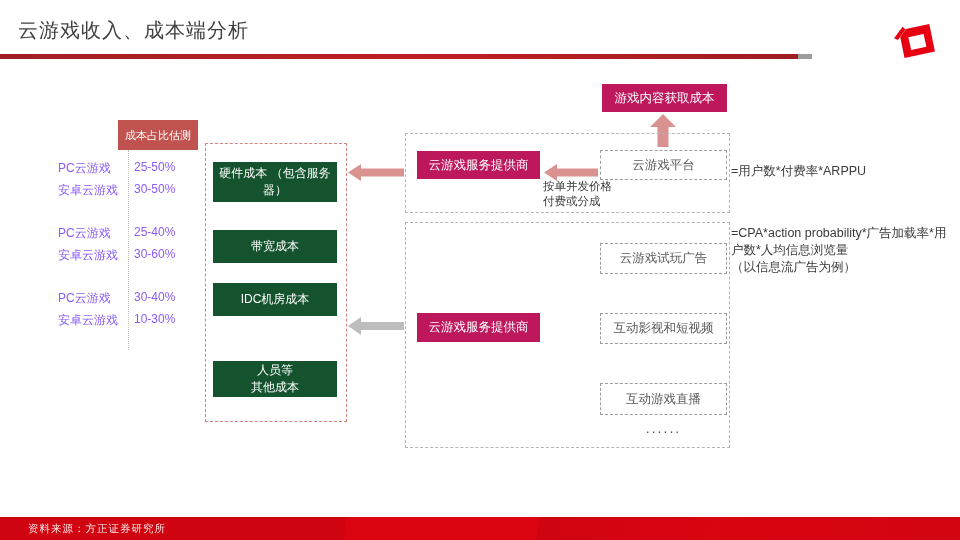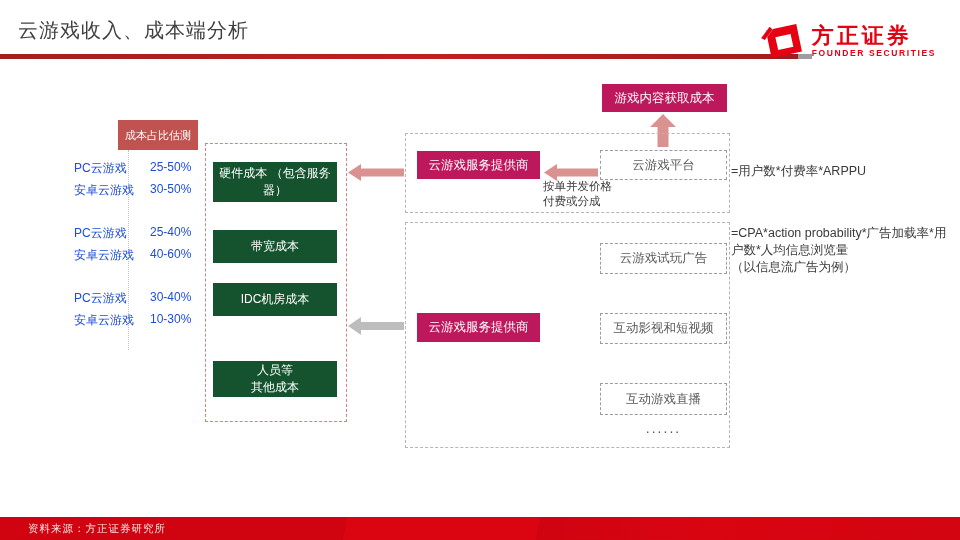--- a/index.html
+++ b/index.html
@@ -19,21 +19,21 @@
 
   .logo-wrap { right:24px; top:22px; display:flex; align-items:center; gap:9px; }
   .logo-mark { width:42px; height:38px; }
   .logo-text-cn { font-size:22px; font-weight:bold; color:#e60012; letter-spacing:3px; line-height:1.05; }
   .logo-text-en { font-size:8.5px; font-weight:bold; color:#e60012; letter-spacing:1.6px; }
 
   
   .cost-header { left:118px; top:120px; width:80px; height:30px; background:#c0534f;
     color:#fff; font-size:11px; display:flex; align-items:center; justify-content:center; }
   .cost-sep { left:128px; top:150px; height:200px; width:0; border-left:1px dotted #c2c2c2; }
-  .cost-row { left:58px; width:220px; height:16px; font-size:12px; color:#1d4ed8;margin-left:16px; }
+  .cost-row { left:58px; width:220px; height:16px; font-size:12px; color:#8b5cf6; }
   .cost-row .lbl { position:absolute; left:0; top:0; }
   .cost-row .val { position:absolute; left:76px; top:0; }
 
   
   .mid-dash { left:205px; top:143px; width:142px; height:279px; border:1.5px dashed #d0837f; }
   .cost-box { left:213px; width:124px; background:#14532d; color:#fff; font-size:12px;
     display:flex; align-items:center; justify-content:center; text-align:center;
     line-height:1.4; white-space:pre-line; padding:4px; }
 
   
@@ -62,44 +62,40 @@
 <div class="abs page-title">云游戏收入、成本端分析</div>
 <div class="abs title-rule"></div>
 <div class="abs title-rule-tip"></div>
 
 <div class="abs logo-wrap">
   <svg class="logo-mark" viewBox="0 0 44 40">
     <path fill="#e60012" fill-rule="evenodd" d="M5,9 L37,2 L43,31 L11,38 Z M15,16 L31,12.5 L34,26 L18,29.5 Z"></path>
     <polygon fill="#ffffff" points="1,15 12,1 15,4 5,18"></polygon>
     <polygon fill="#e60012" points="0,17 9,5 12,8 4,19"></polygon>
   </svg>
-  <div>
-    <div class="logo-text-cn">方正证券</div>
-    <div class="logo-text-en">FOUNDER SECURITIES</div>
-  </div>
 </div>
 
 <div class="abs cost-header">成本占比估测</div>
 <div class="abs cost-sep"></div>
 
 <div class="abs cost-row" style="top:160px">
   <span class="lbl">PC云游戏</span>
   <span class="val">25-50%</span>
 </div>
 <div class="abs cost-row" style="top:182px">
   <span class="lbl">安卓云游戏</span>
   <span class="val">30-50%</span>
 </div>
 <div class="abs cost-row" style="top:225px">
   <span class="lbl">PC云游戏</span>
   <span class="val">25-40%</span>
 </div>
 <div class="abs cost-row" style="top:247px">
   <span class="lbl">安卓云游戏</span>
-  <span class="val">40-60%</span>
+  <span class="val">30-60%</span>
 </div>
 <div class="abs cost-row" style="top:290px">
   <span class="lbl">PC云游戏</span>
   <span class="val">30-40%</span>
 </div>
 <div class="abs cost-row" style="top:312px">
   <span class="lbl">安卓云游戏</span>
   <span class="val">10-30%</span>
 </div>
 

